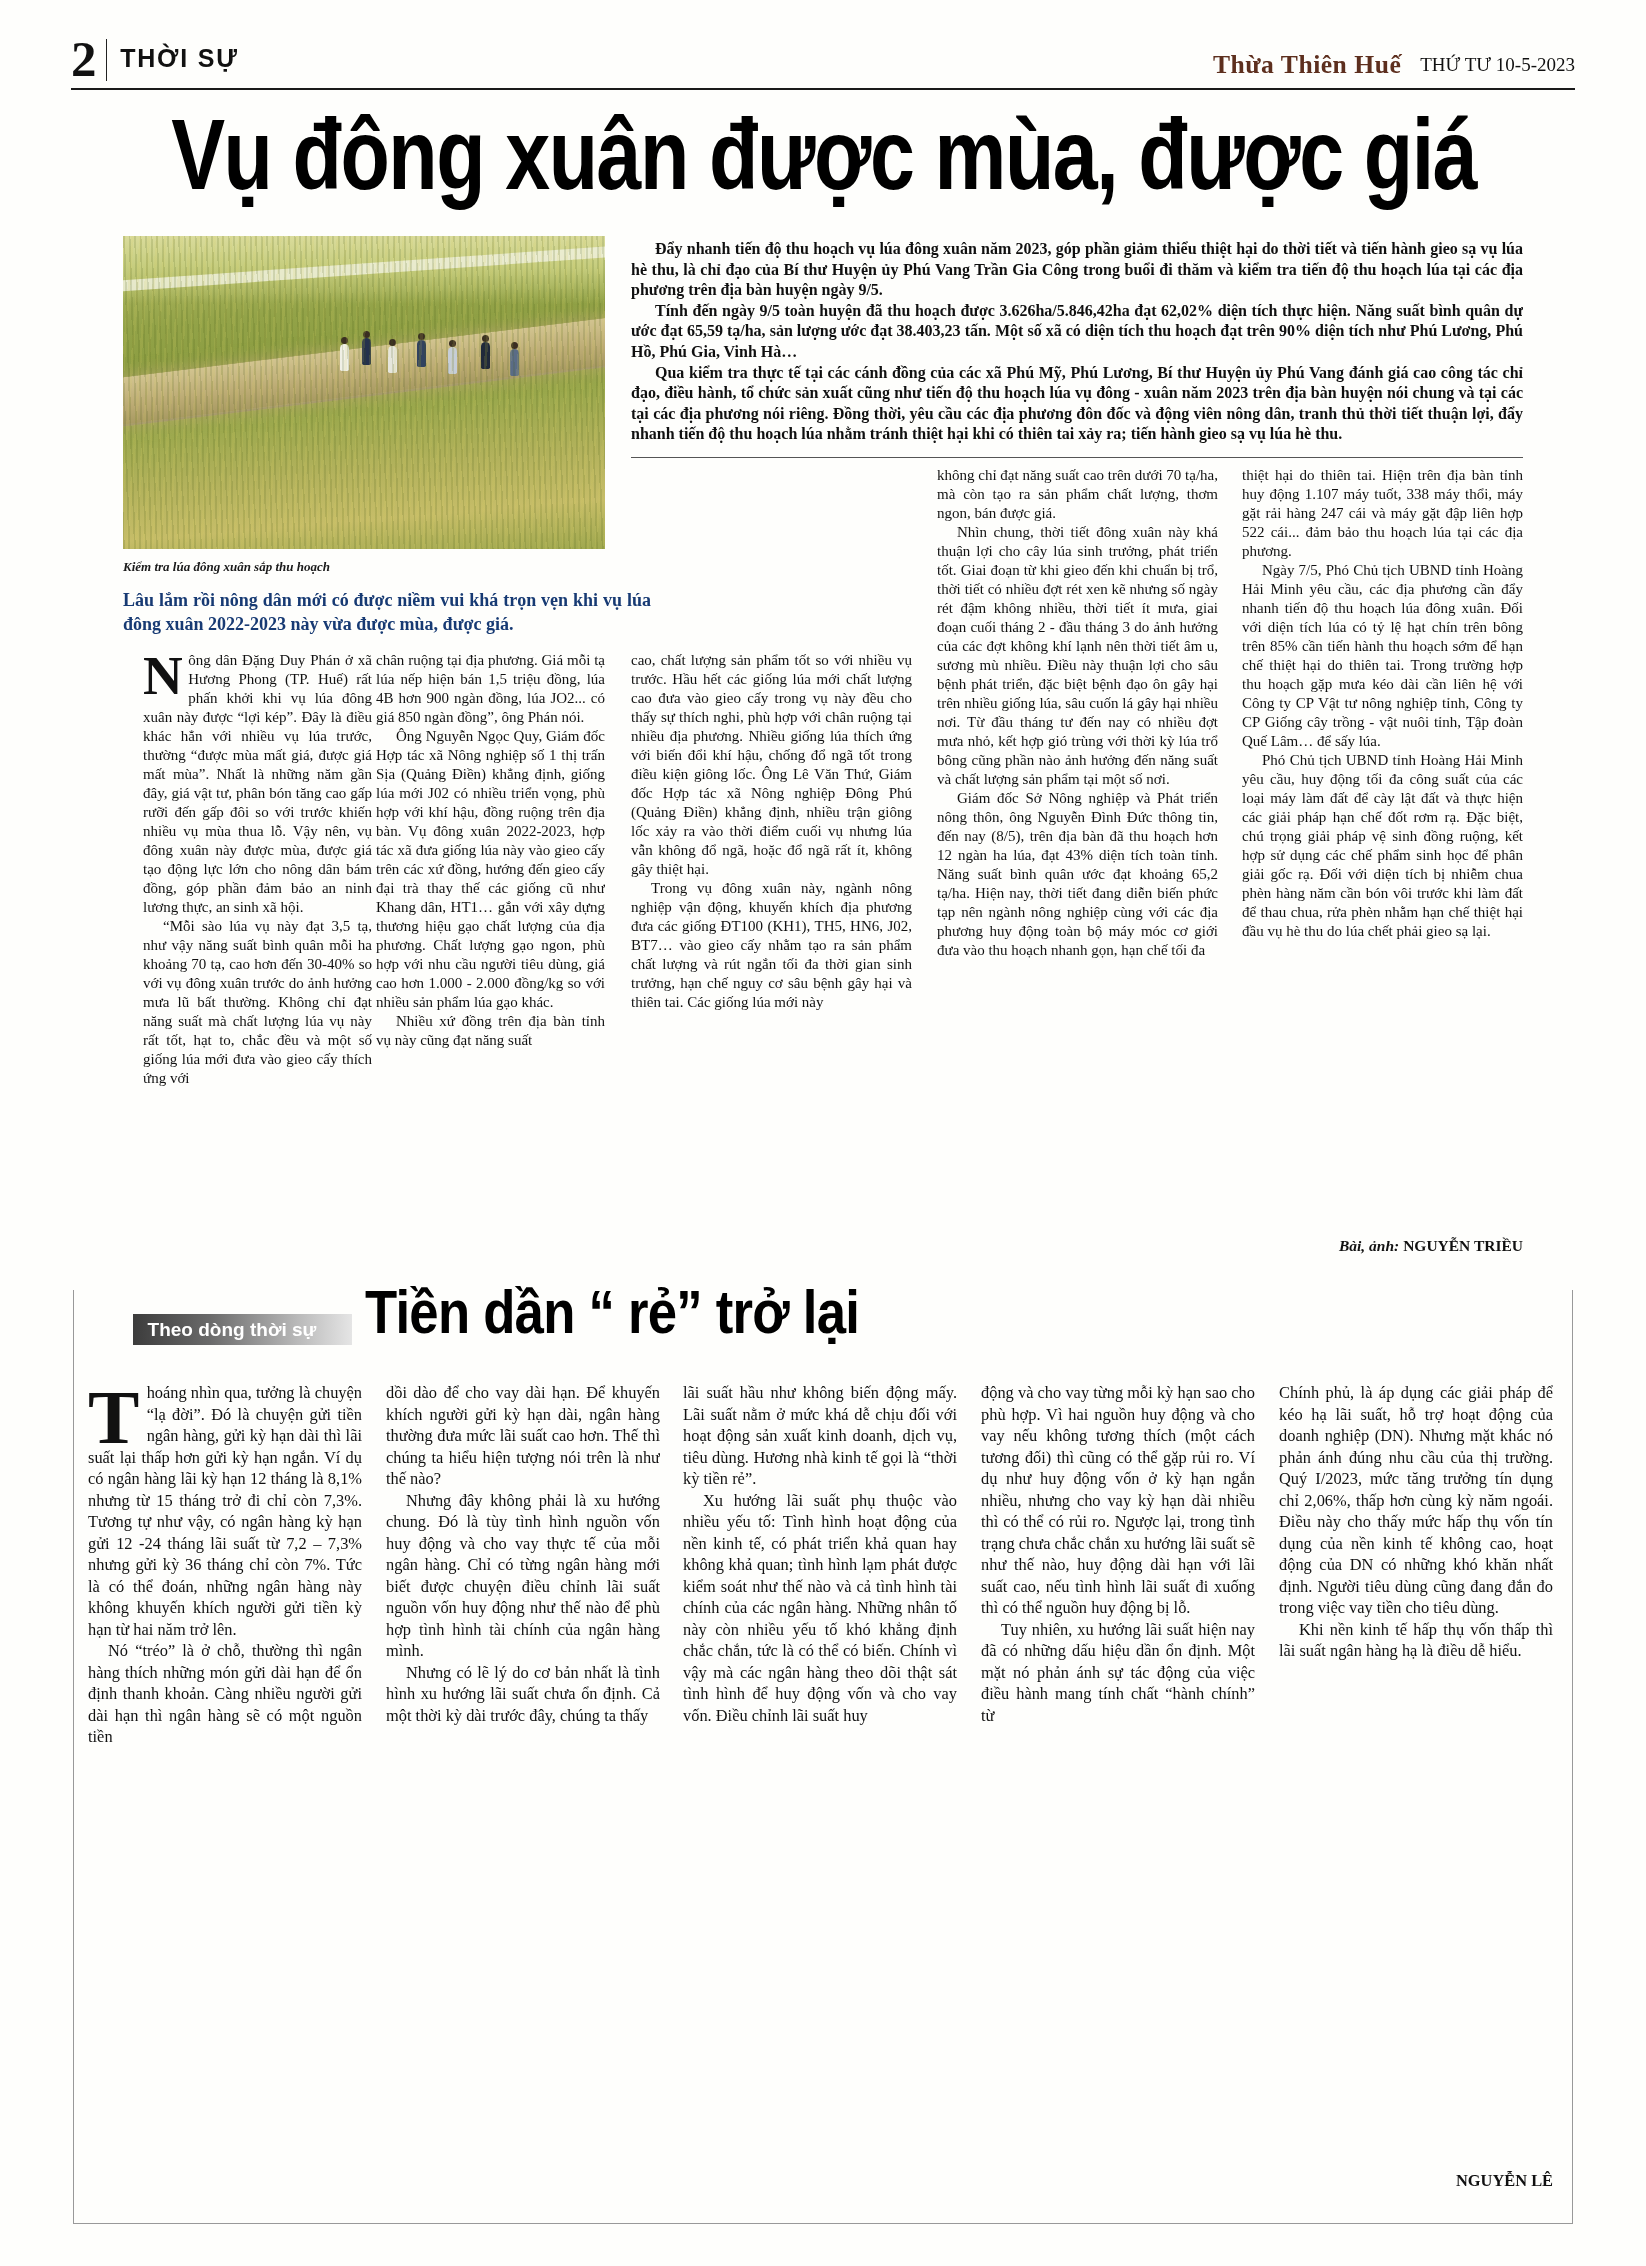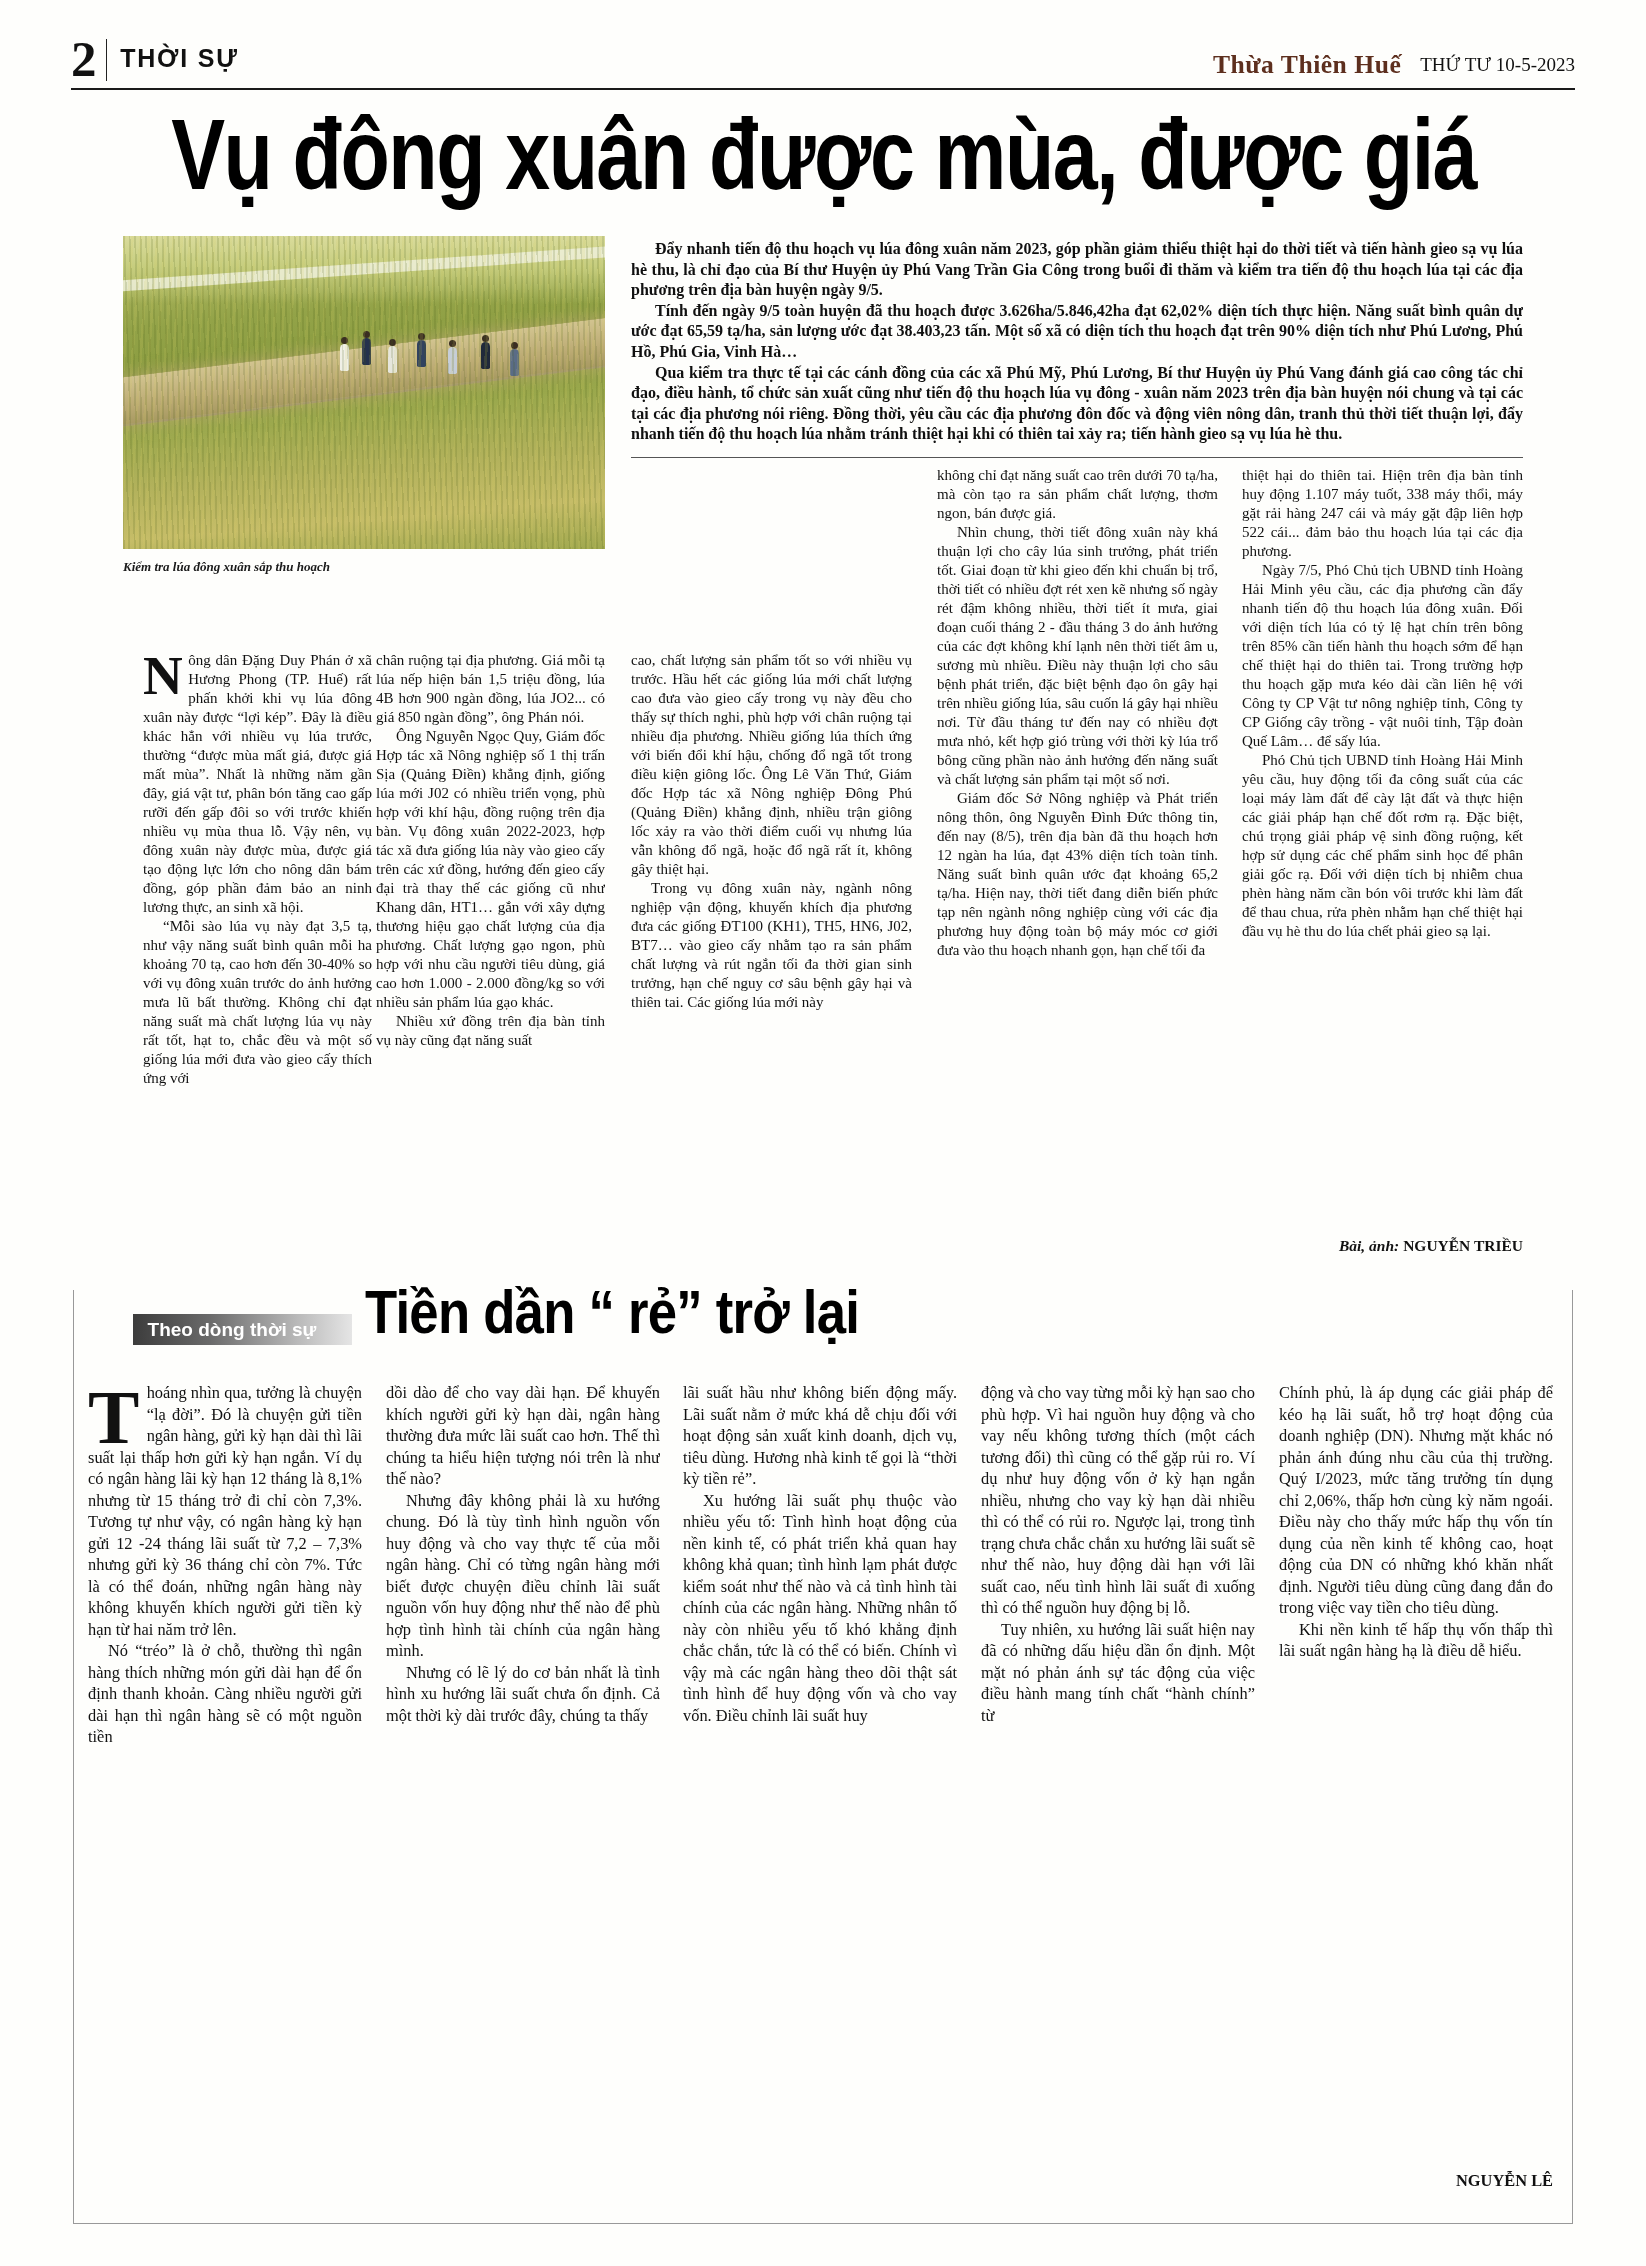--- a/index.html
+++ b/index.html
@@ -135,20 +135,21 @@
       <div class="person"></div>
       <div class="person"></div>
       <div class="person"></div>
       <div class="person"></div>
       <div class="person"></div>
     </div>
     <div class="ph-texture"></div>
   </figure>
   <div class="caption">Kiểm tra lúa đông xuân sắp thu hoạch</div>
 
+  <div class="lead">Lâu lắm rồi nông dân mới có được niềm vui khá trọn vẹn khi vụ lúa đông xuân 2022-2023 này vừa được mùa, được giá.</div>
 
   <section class="intro">
       <p>Đẩy nhanh tiến độ thu hoạch vụ lúa đông xuân năm 2023, góp phần giảm thiểu thiệt hại do thời tiết và tiến hành gieo sạ vụ lúa hè thu, là chỉ đạo của Bí thư Huyện ủy Phú Vang Trần Gia Công trong buổi đi thăm và kiểm tra tiến độ thu hoạch lúa tại các địa phương trên địa bàn huyện ngày 9/5.</p>
       <p>Tính đến ngày 9/5 toàn huyện đã thu hoạch được 3.626ha/5.846,42ha đạt 62,02% diện tích thực hiện. Năng suất bình quân dự ước đạt 65,59 tạ/ha, sản lượng ước đạt 38.403,23 tấn. Một số xã có diện tích thu hoạch đạt trên 90% diện tích như Phú Lương, Phú Hồ, Phú Gia, Vinh Hà…</p>
       <p>Qua kiểm tra thực tế tại các cánh đồng của các xã Phú Mỹ, Phú Lương, Bí thư Huyện ủy Phú Vang đánh giá cao công tác chỉ đạo, điều hành, tổ chức sản xuất cũng như tiến độ thu hoạch lúa vụ đông - xuân năm 2023 trên địa bàn huyện nói chung và tại các tại các địa phương nói riêng. Đồng thời, yêu cầu các địa phương đôn đốc và động viên nông dân, tranh thủ thời tiết thuận lợi, đẩy nhanh tiến độ thu hoạch lúa nhằm tránh thiệt hại khi có thiên tai xảy ra; tiến hành gieo sạ vụ lúa hè thu.</p>
     </section>
   <div class="intro-rule"></div>
 
   <div class="col a1-body c1 dropcap1">
       <p>Nông dân Đặng Duy Phán ở xã Hương Phong (TP. Huế) rất phấn khởi khi vụ lúa đông xuân này được “lợi kép”. Đây là điều khác hẳn với nhiều vụ lúa trước, thường “được mùa mất giá, được giá mất mùa”. Nhất là những năm gần đây, giá vật tư, phân bón tăng cao gấp rưỡi đến gấp đôi so với trước khiến nhiều vụ mùa thua lỗ. Vậy nên, vụ đông xuân này được mùa, được giá tạo động lực lớn cho nông dân bám đồng, góp phần đảm bảo an ninh lương thực, an sinh xã hội.</p>

